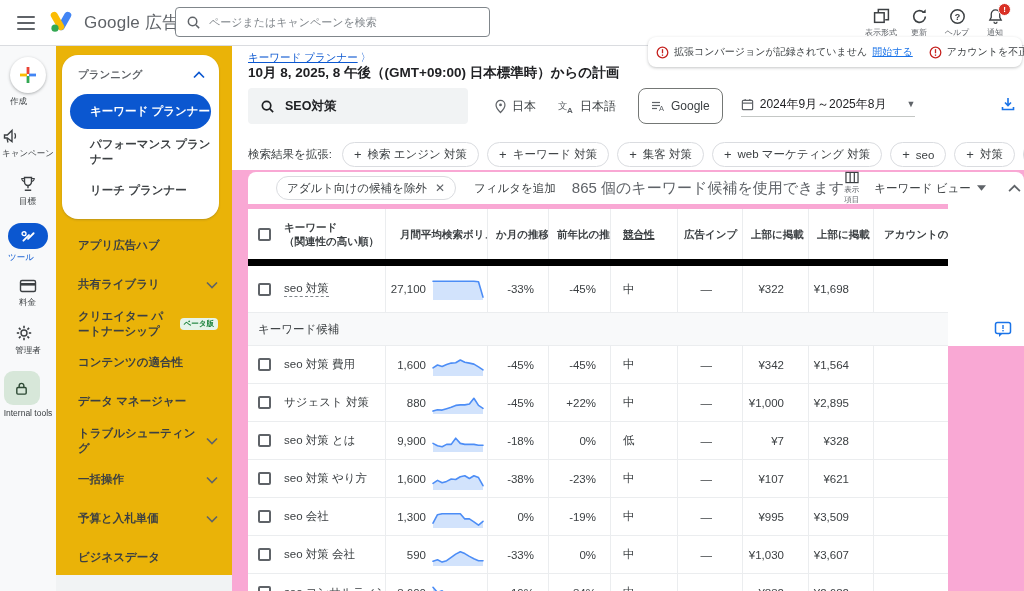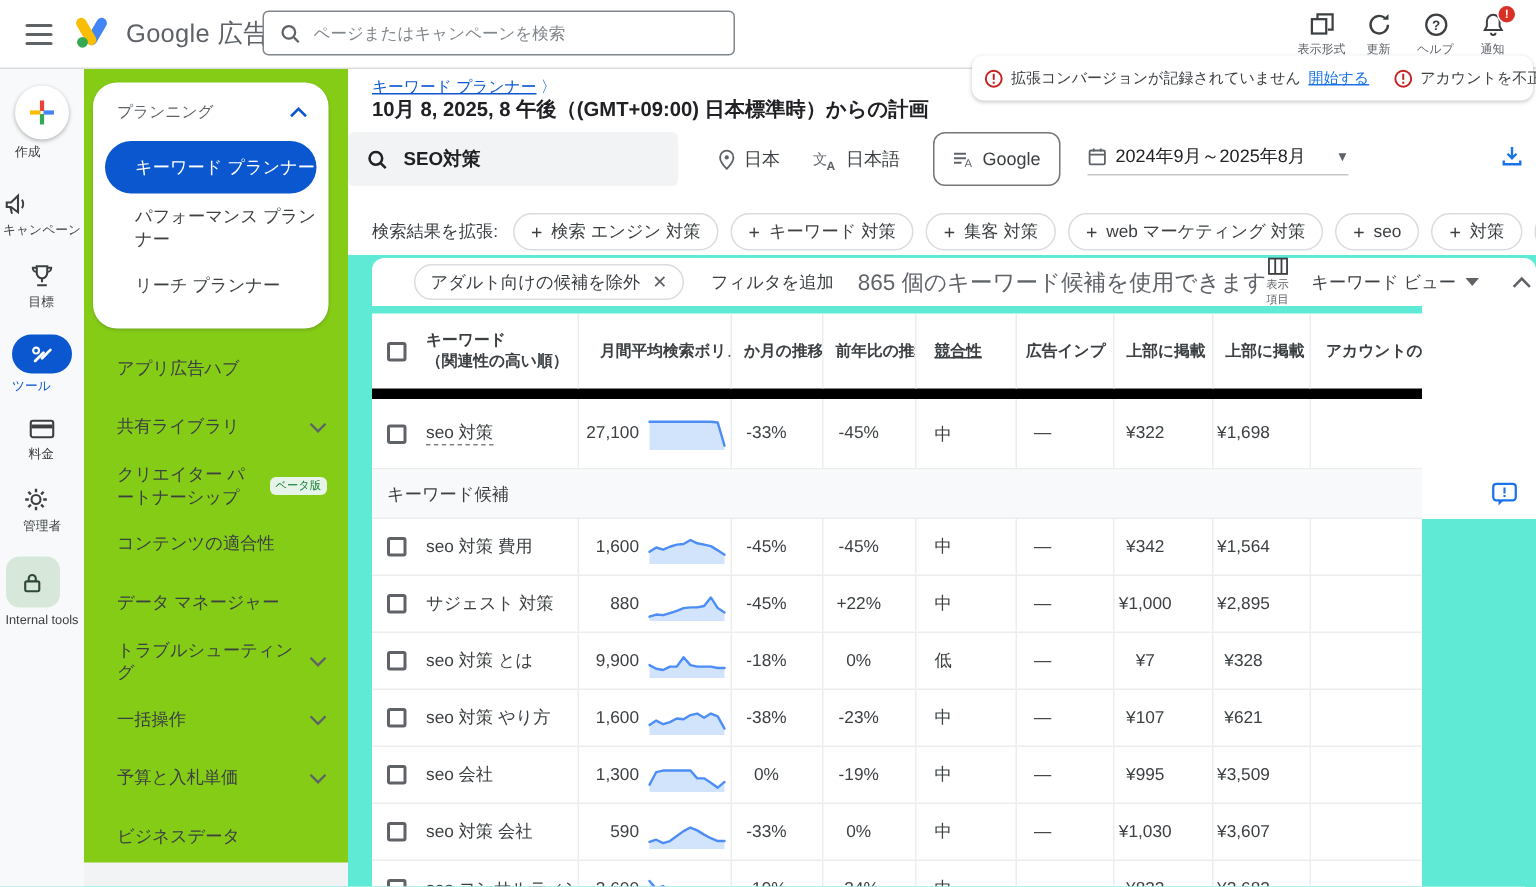--- a/index.html
+++ b/index.html
@@ -29,37 +29,37 @@
   
   .rail{position:absolute;left:0;top:46px;width:56px;bottom:0;background:#f8f9fa;display:flex;flex-direction:column;align-items:center;padding-top:11px;}
   .rail-item{display:flex;flex-direction:column;align-items:flex-start;cursor:pointer;}
   .rail-item .rlbl{font-size:8.5px;color:#3c4043;margin-top:3px;white-space:nowrap;}
   .create-circle{width:36px;height:36px;border-radius:50%;background:#fff;box-shadow:0 1px 3px rgba(60,64,67,.4);display:flex;align-items:center;justify-content:center;}
   .tool-pill{width:40px;height:26px;border-radius:13px;background:#0b57d0;display:flex;align-items:center;justify-content:center;}
   .rail-item.active .rlbl{color:#0b57d0;}
   .internal-tile{width:36px;height:34px;border-radius:9px;background:#d7e7d9;display:flex;align-items:center;justify-content:center;}
 
   
-  .sidebar{position:absolute;left:56px;top:46px;width:176px;bottom:16px;background:#84cc16;}
+  .sidebar{position:absolute;left:56px;top:46px;width:176px;bottom:16px;background:#eab308;font-weight:bold;}
   .plan-card{position:absolute;left:6px;top:9px;width:157px;height:164px;background:#fff;border-radius:16px;box-shadow:0 1px 2px rgba(60,64,67,.25);}
   .plan-head{display:flex;align-items:center;justify-content:space-between;padding:13px 14px 0 16px;font-size:10.5px;color:#5f6368;}
   .kw-pill{margin:12px 8px 0 8px;height:35px;border-radius:18px;background:#0b57d0;color:#fff;display:flex;align-items:center;padding-left:20px;font-size:11.5px;cursor:pointer;}
   .plan-item{padding:0 8px 0 28px;height:38px;display:flex;align-items:center;font-size:11.5px;color:#3c4043;cursor:pointer;}
   .side-items{position:absolute;top:180px;left:0;right:0;}
   .side-item{height:39px;display:flex;align-items:center;padding:0 14px 0 22px;font-size:11.5px;color:#3c4043;cursor:pointer;}
   .side-item .grow{flex:1;}
   .beta-badge{font-size:7.5px;color:#188038;background:#e6f4ea;border-radius:4px;padding:1px 4px;margin-left:6px;white-space:nowrap;}
 
   
-  .main{position:absolute;left:232px;top:46px;right:0;bottom:0;background:#5eead4;}
+  .main{position:absolute;left:232px;top:46px;right:0;bottom:0;background:#f9a8d4;}
   .main-top{position:absolute;top:0;left:0;right:0;height:124px;background:#fff;}
   .breadcrumb{position:absolute;left:16px;top:5px;font-size:10.5px;color:#0b57d0;cursor:pointer;}
   .breadcrumb .bc-link{text-decoration:underline;}
   .page-title{position:absolute;left:16px;top:18px;font-size:13.5px;color:#202124;}
-  .controls{position:absolute;left:0;top:42px;height:36px;display:flex;align-items:center;}
+  .controls{position:absolute;left:16px;top:42px;height:36px;display:flex;align-items:center;}
   .seo-input{width:220px;height:36px;background:#f1f3f4;border-radius:4px;display:flex;align-items:center;gap:10px;padding:0 12px;cursor:text;}
   .seo-input .q{font-size:12.5px;font-weight:bold;color:#202124;}
   .ctl{display:flex;align-items:center;gap:5px;font-size:12px;color:#3c4043;cursor:pointer;white-space:nowrap;}
   .net-box{height:36px;border:1px solid #747775;border-radius:8px;display:flex;align-items:center;gap:6px;padding:0 12px;font-size:12px;color:#3c4043;cursor:pointer;}
   .date-ctl{display:flex;align-items:center;gap:6px;font-size:12px;color:#202124;border-bottom:1px solid #c4c7c5;padding-bottom:3px;cursor:pointer;}
   .date-caret{color:#5f6368;font-size:9px;margin-left:14px;}
   .dl-btn{position:absolute;right:8px;top:50px;cursor:pointer;}
   .chips-row{position:absolute;left:16px;top:96px;display:flex;align-items:center;gap:8px;}
   .chips-label{font-size:11.5px;color:#3c4043;margin-right:2px;white-space:nowrap;}
   .chip{height:25px;border:1px solid #dadce0;border-radius:13px;background:#fff;display:flex;align-items:center;gap:6px;padding:0 11px;font-size:11.5px;color:#3c4043;white-space:nowrap;cursor:pointer;}
@@ -80,21 +80,21 @@
   
   .table-card{position:absolute;left:16px;top:163px;width:700px;bottom:0;background:#fff;overflow:hidden;}
   .thead{display:flex;height:57px;border-bottom:7px solid #000000;}
   .hc{display:flex;align-items:center;font-size:10.5px;font-weight:bold;color:#3c4043;line-height:1.35;overflow:hidden;white-space:nowrap;}
   .hc.wrap{white-space:pre-line;}
   .trow{display:flex;height:38px;border-bottom:1px solid #ebedef;}
   .trow.provided{height:47px;}
   .tband{height:33px;background:#f8f9fa;border-bottom:1px solid #ebedef;display:flex;align-items:center;padding-left:10px;font-size:11.5px;color:#3c4043;}
   .tc{display:flex;align-items:center;font-size:11.5px;color:#3c4043;overflow:hidden;}
   .bl{border-left:1px solid #ebedef;}
-  .right{justify-content:center;}
+  .right{justify-content:flex-end;}
   .cb{width:13px;height:13px;border:2px solid #5f6368;border-radius:2px;background:#fff;cursor:pointer;flex:none;}
   .kw{white-space:nowrap;}
   .kw.linked{border-bottom:1px dashed #80868b;cursor:pointer;}
   .vol{width:40px;text-align:right;flex:none;}
   .sparkwrap{margin-left:5px;flex:none;}
 
   
   .right-panel{position:absolute;left:716px;top:158px;width:76px;height:142px;background:#fff;}
   .feedback{position:absolute;right:12px;bottom:8px;cursor:pointer;}
 </style>

